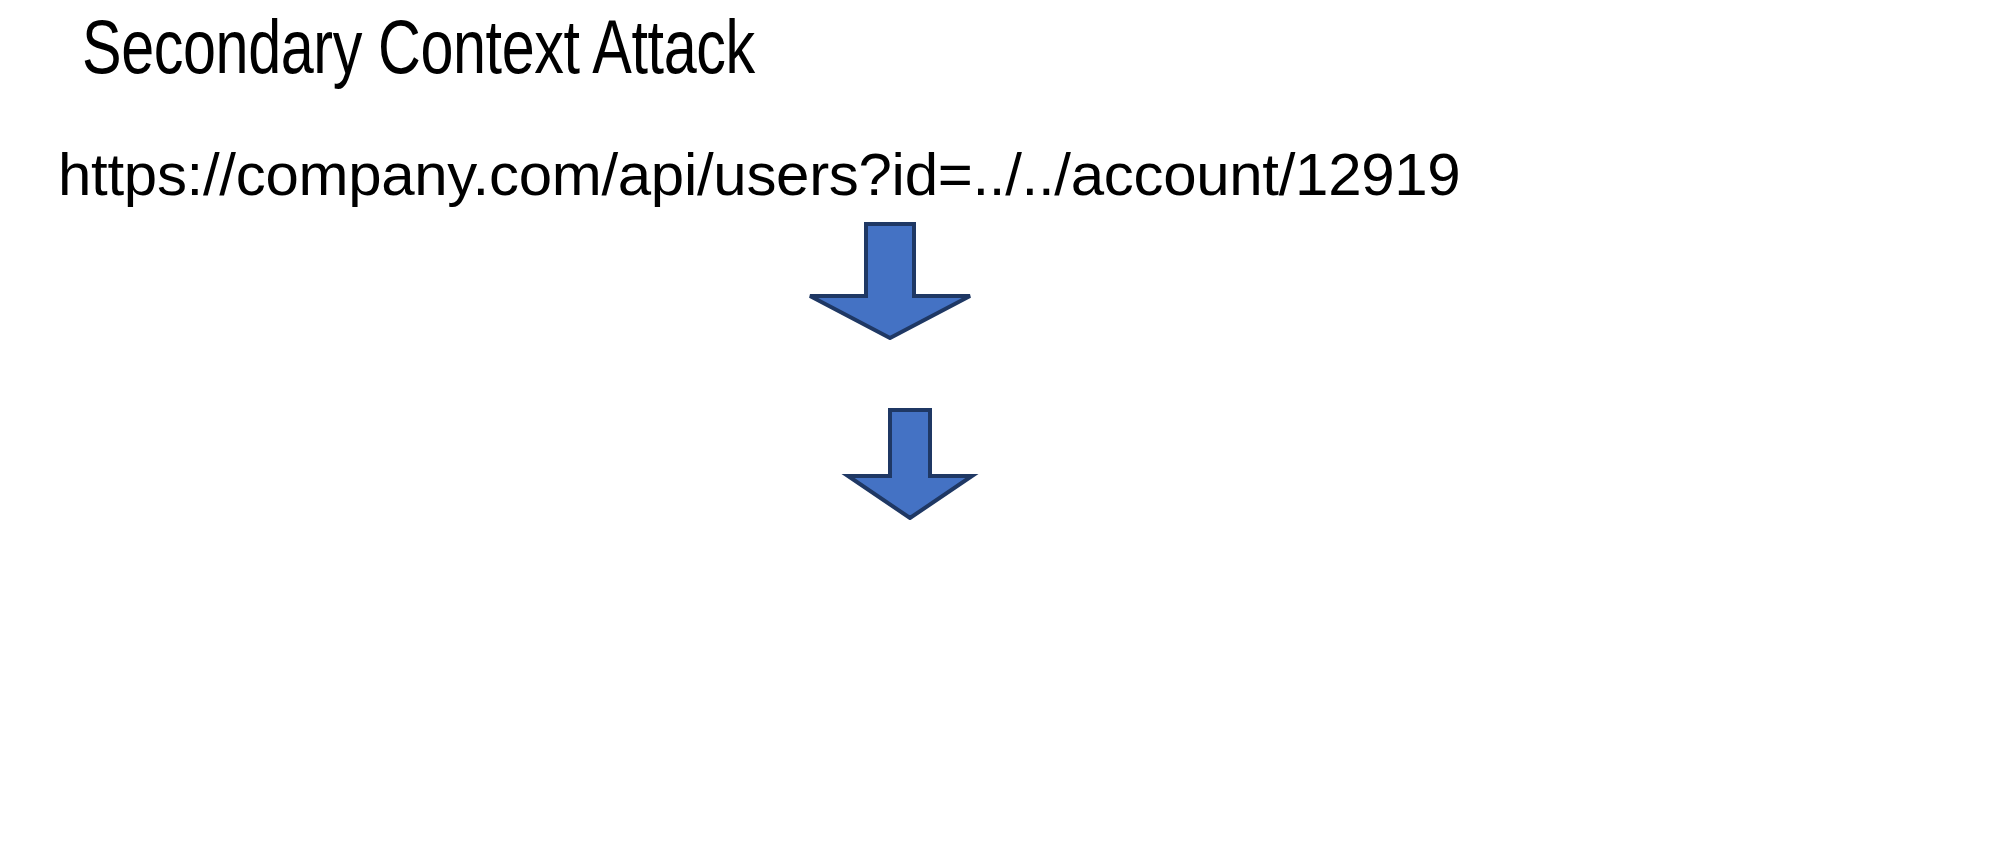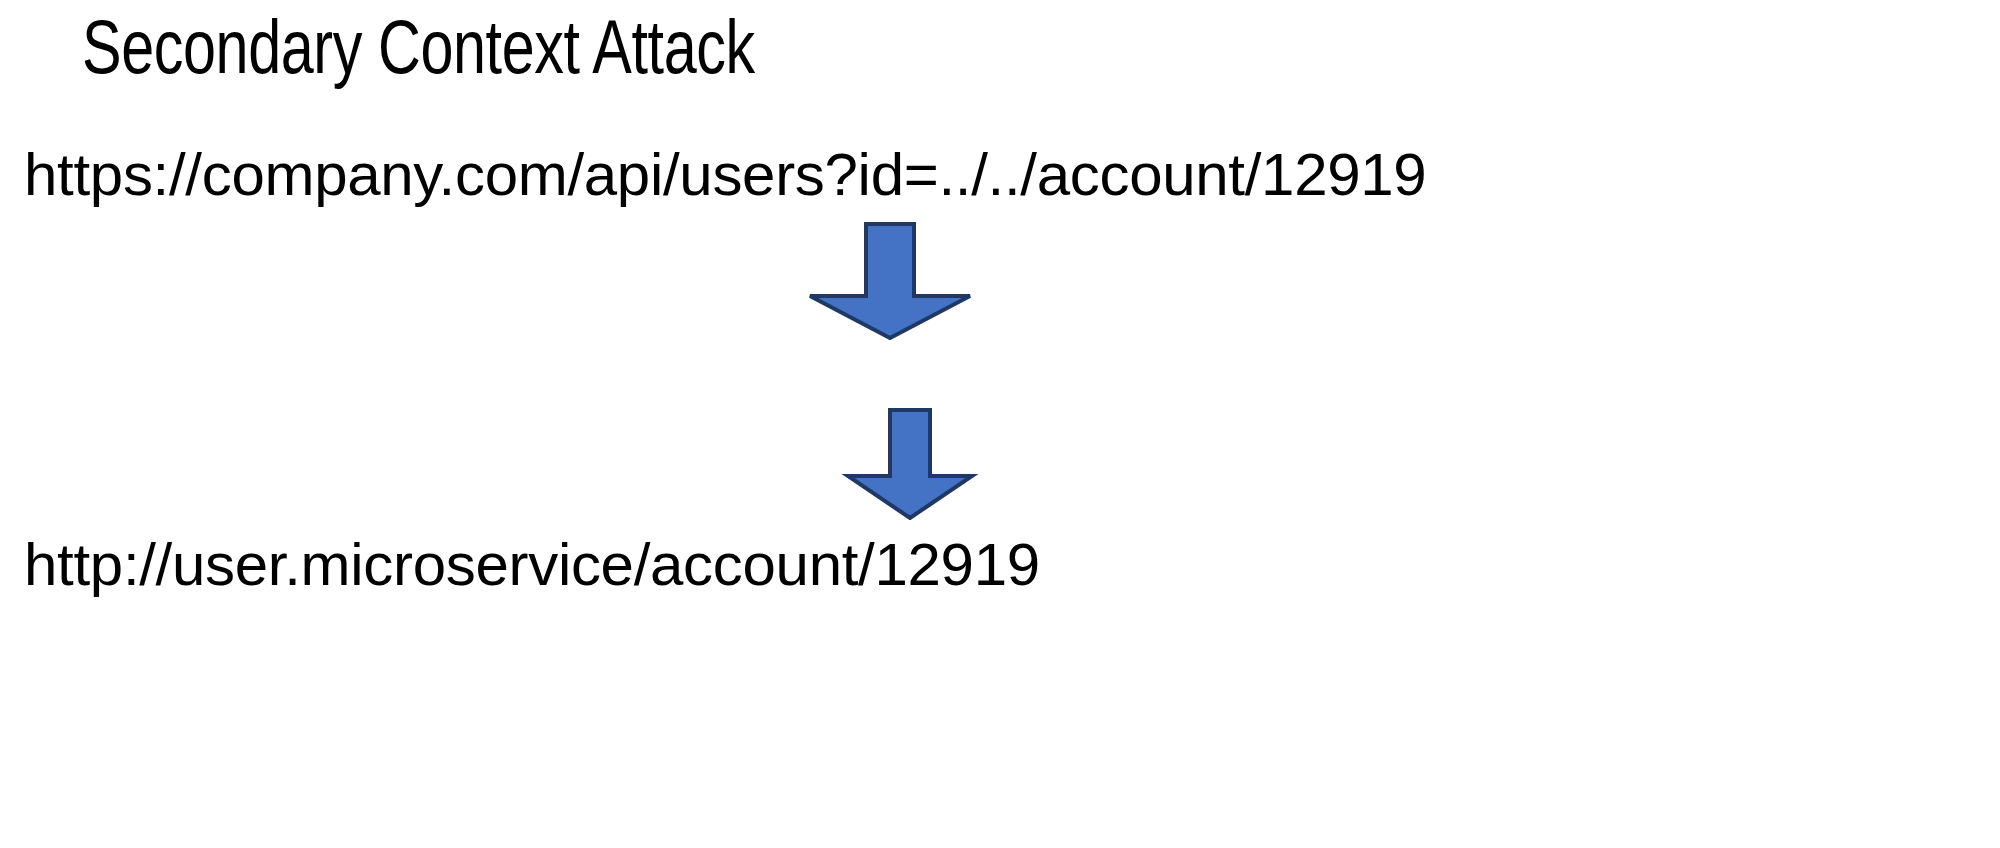--- a/index.html
+++ b/index.html
@@ -33,21 +33,21 @@
     color: #000000;
     white-space: nowrap;
     letter-spacing: -0.5px;
     transform: scaleX(0.78);
     transform-origin: left center;
   }
 
   
   .url-line {
     position: absolute;
-    left: 24px;
+    left: 58px;
     font-family: "Liberation Sans", sans-serif;
     font-size: 60px;
     font-weight: 400;
     color: #000000;
     white-space: nowrap;
     letter-spacing: -0.3px;
   }
   #url-line-1 { top: 140px; }
   #url-line-2 { top: 330px; }
   #url-line-3 { top: 530px; }
@@ -89,15 +89,14 @@
     </svg>
   </div>
 
 
   <div class="flow-arrow" id="flow-arrow-2">
     <svg viewBox="0 0 140 112" preserveAspectRatio="none" aria-hidden="true">
       <polygon points="50,2 90,2 90,68 132,68 70,110 8,68 50,68" fill="#4472C4" stroke="#1F3864" stroke-width="4" stroke-linejoin="miter"></polygon>
     </svg>
   </div>
 
-  <div class="url-line" id="url-line-3">http://user.microservice/account/12919</div>
 
 </div>
 
 </body></html>

